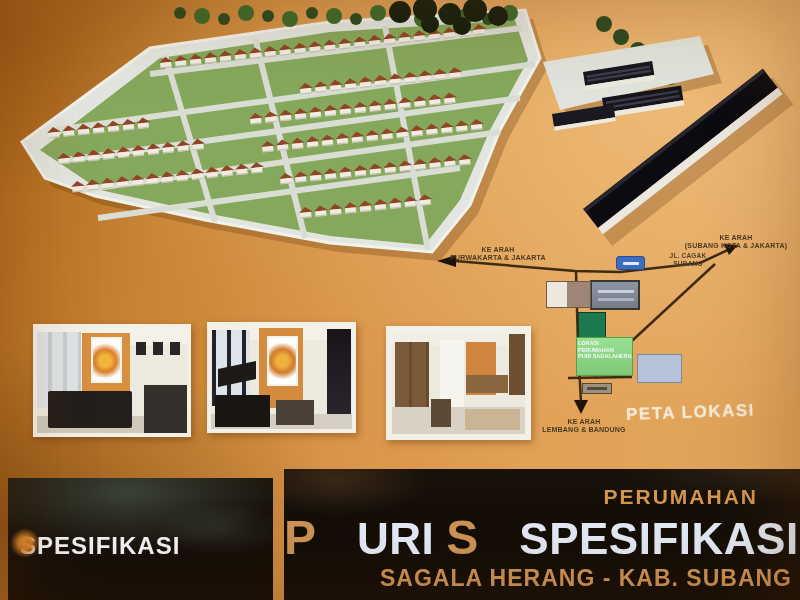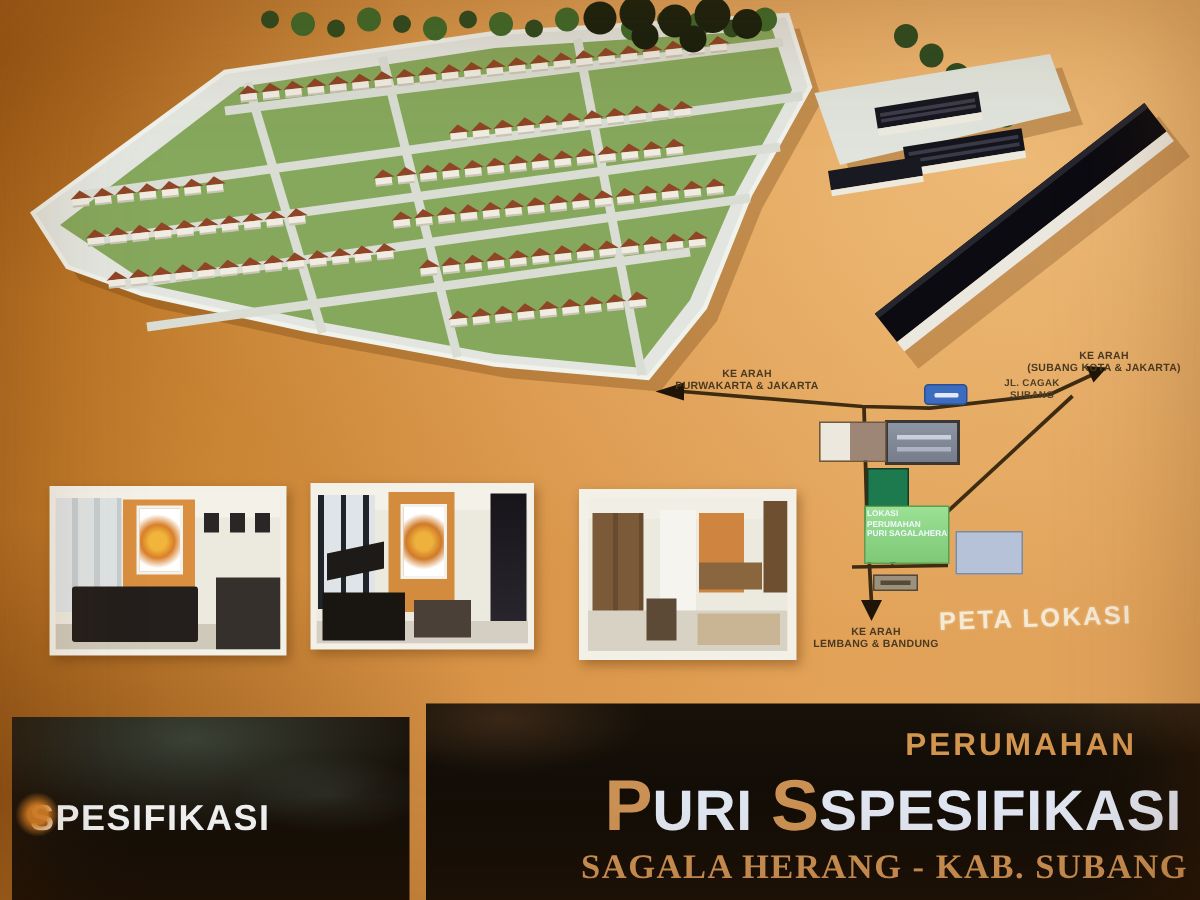--- a/index.html
+++ b/index.html
@@ -73,24 +73,24 @@
   .footer-right{position:absolute;left:284px;top:469px;width:516px;height:131px;
     text-align:right;
     background:
       radial-gradient(30% 45% at 10% 8%, rgba(150,100,60,.28), transparent 62%),
       radial-gradient(45% 45% at 92% 0%, rgba(125,92,60,.22), transparent 60%),
       linear-gradient(#171109,#0e0a06);}
   .kicker{margin:16px 42px 0 0;font-size:21px;font-weight:800;color:#d4964f;
     letter-spacing:2px;}
   .big-name{margin:1px 12px 0 0;white-space:nowrap;}
   .big-name .init{font-size:48px;font-weight:700;color:#cd9356;}
-  .big-name .rest{font-size:38px;font-weight:700;color:#e3eaf6;letter-spacing:.5px;}
+  .big-name .rest{font-size:44px;font-weight:700;color:#e3eaf6;letter-spacing:.5px;margin-left:41px;}
   .big-name .gap{display:inline-block;width:12px;}
   .subtitle{margin:0 8px 0 0;font-size:23px;font-weight:800;color:#cd9356;
-    letter-spacing:1px;font-family:Liberation Serif, serif;}
+    letter-spacing:1px;}
 </style>
 </head>
 <body>
 
 <div class="stage">
 
   <svg class="siteplan" width="800" height="330" viewBox="0 0 800 330">
 
     <g transform="translate(8,9)" opacity=".28">
       <polygon points="22,142 150,48 330,22 525,10 540,58 500,130 470,205 432,252 330,243 205,220 95,196 45,178" fill="#5e3206"></polygon>

